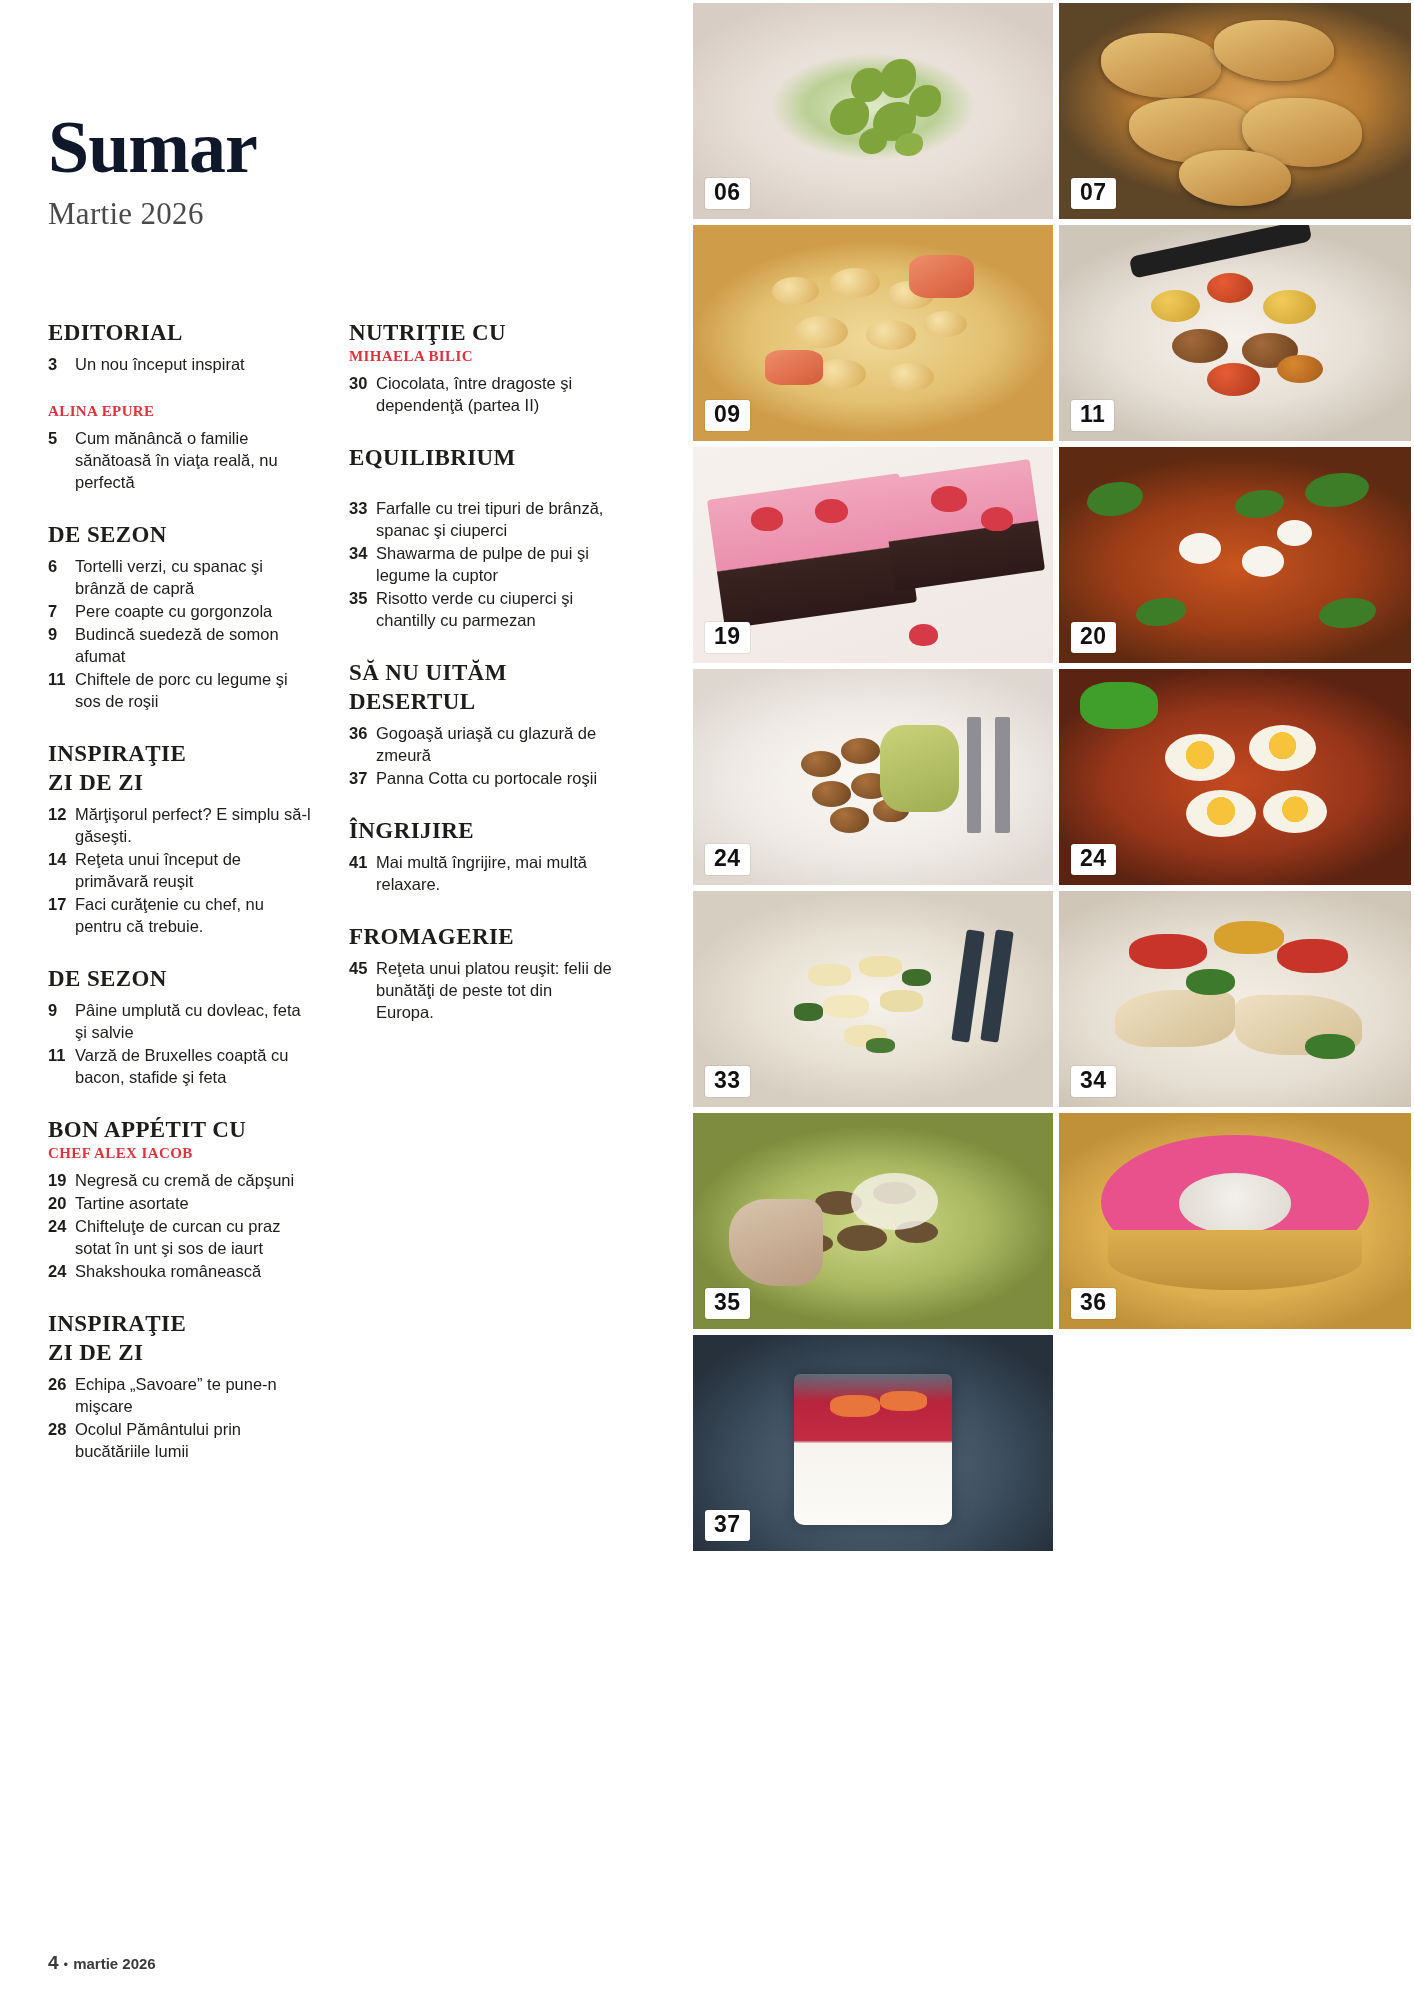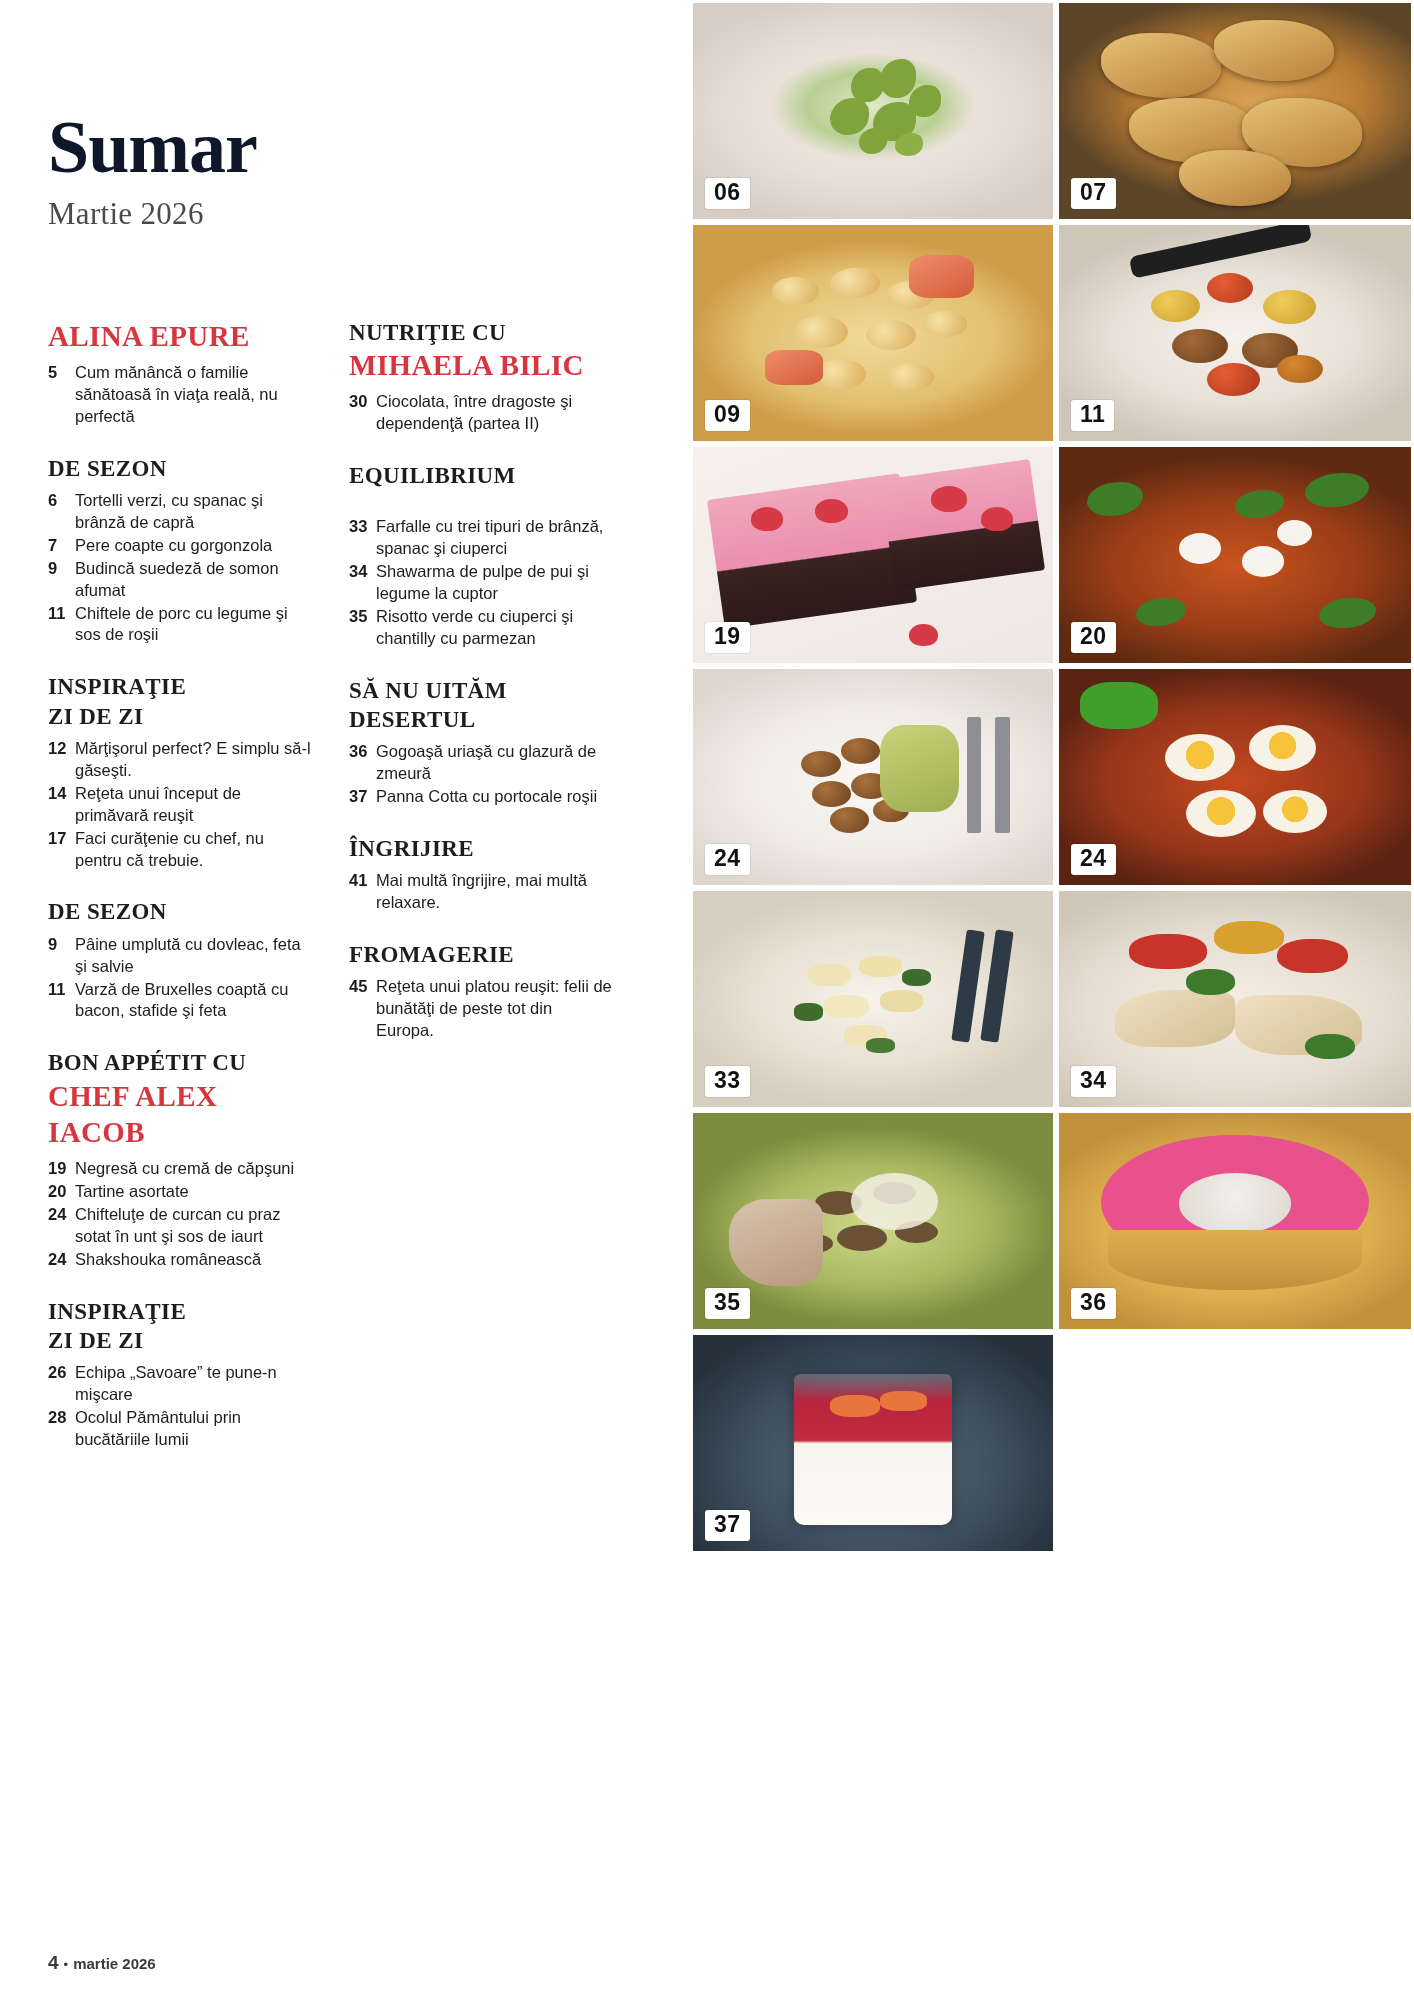--- a/index.html
+++ b/index.html
@@ -48,21 +48,21 @@
     font-size: 23px;
     letter-spacing: 0.4px;
     color: #1d1d1b;
     line-height: 1.27;
     text-transform: uppercase;
   }
   .sect-head .accent { color: #d8353f; }
   .sect-sub {
     font-family: "Liberation Serif", serif;
     font-weight: bold;
-    font-size: 29px;
+    font-size: 15px;
     letter-spacing: 0.4px;
     color: #d8353f;
     line-height: 1.27;
     text-transform: uppercase;
   }
   .entries { margin-top: 7px; }
   .entry {
     display: flex;
     font-size: 16.5px;
     line-height: 1.33;
@@ -185,20 +185,29 @@
 <div class="page">
 
   <div class="left">
     <div class="title-sumar">Sumar</div>
     <div class="title-date">Martie 2026</div>
 
     <div class="cols">
 
       <div class="col">
 
+        <div class="sect">
+          <div class="sect-head">EDITORIAL</div>
+          <div class="entries">
+            <div class="entry">
+              <span class="pg">3</span>
+              <span class="txt">Un nou început inspirat</span>
+            </div>
+          </div>
+        </div>
 
         <div class="sect">
           <div class="sect-sub">ALINA EPURE</div>
           <div class="entries">
             <div class="entry">
               <span class="pg">5</span>
               <span class="txt">Cum mănâncă o familie sănătoasă în viaţa reală, nu perfectă</span>
             </div>
           </div>
         </div>

